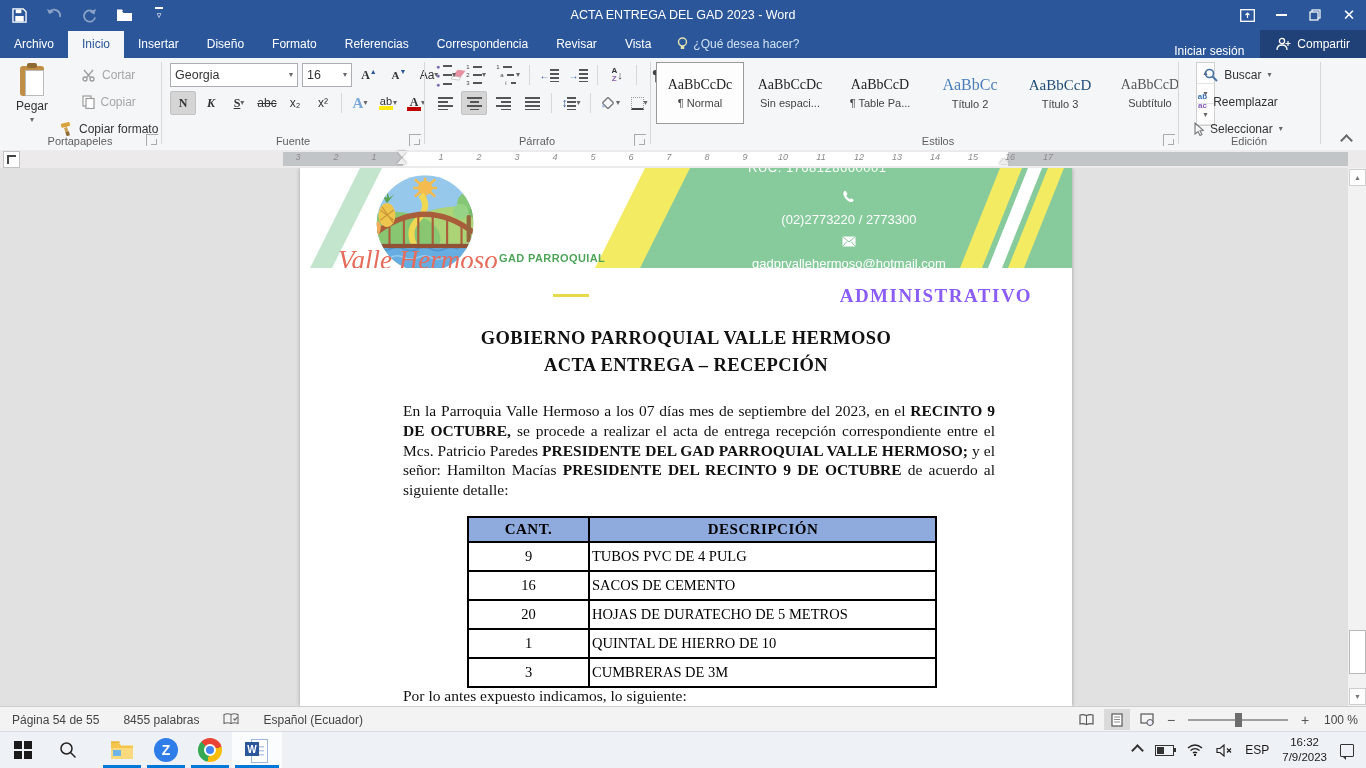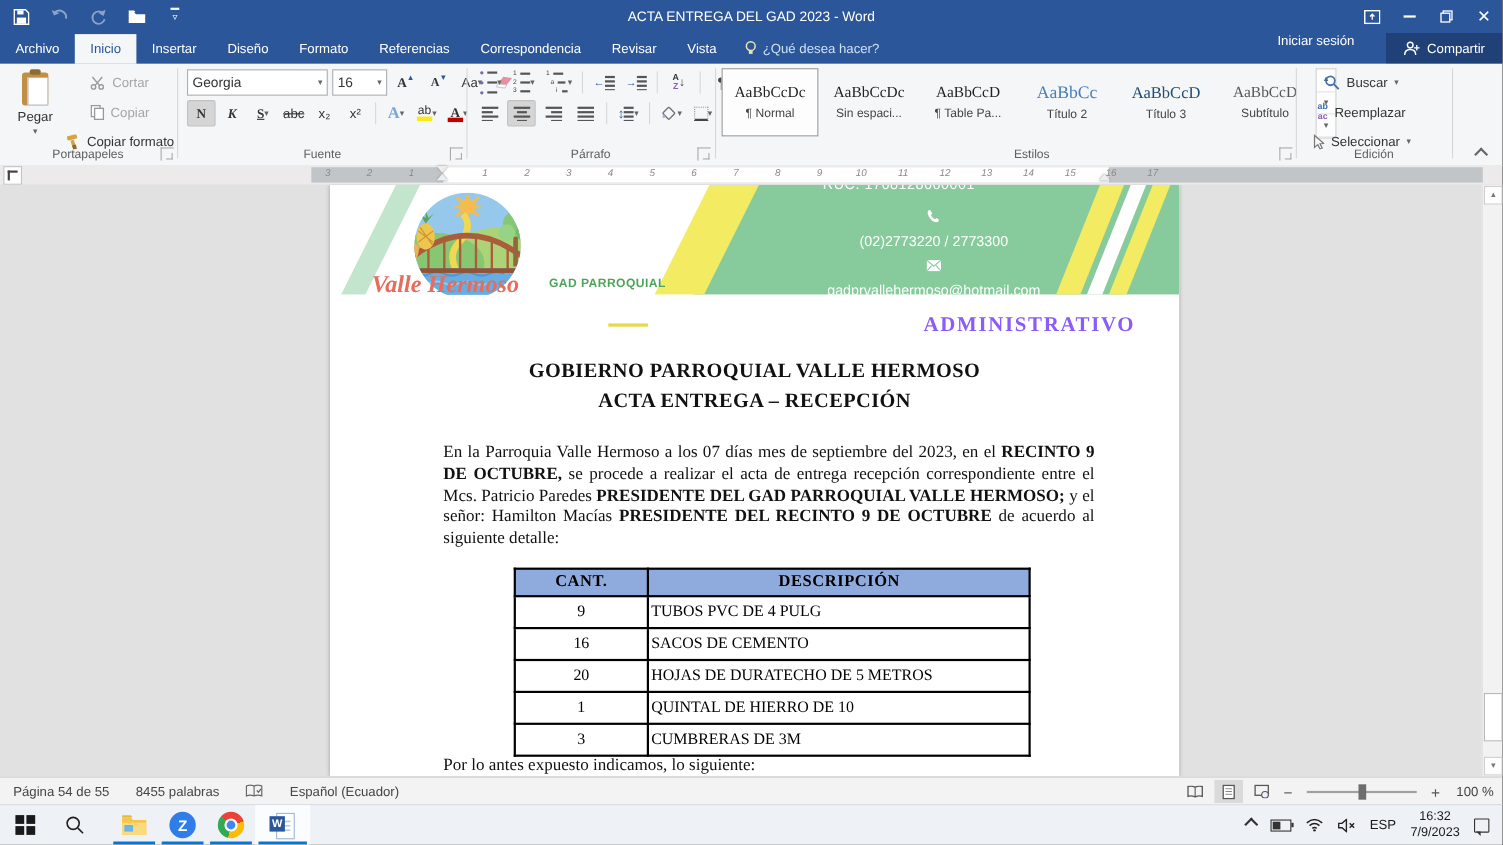--- a/index.html
+++ b/index.html
@@ -12,21 +12,21 @@
   .qat .qbtn{width:22px;height:22px;display:flex;align-items:center;justify-content:center;}
   .win-title{position:absolute;left:0;right:0;top:0;height:30px;display:flex;align-items:center;justify-content:center;font-size:12.5px;color:#fff;pointer-events:none;}
   .winbtns{position:absolute;right:0;top:0;height:30px;display:flex;}
   .winbtn{width:34px;height:30px;display:flex;align-items:center;justify-content:center;font-size:13px;color:#fff;}
   .dim{opacity:.45;}
   
   .tabrow{position:absolute;left:0;top:30px;width:1366px;height:28px;background:#2b579a;display:flex;align-items:flex-end;}
   .rtab{padding:6px 14px 7px;font-size:12px;color:#fff;white-space:nowrap;}
   .rtab.sel{background:#f5f6f7;color:#2b579a;}
   .tellme{display:flex;align-items:center;gap:5px;color:#cfe0f3;font-size:12px;padding:6px 12px 7px;}
-  .tabrow-right{position:absolute;right:0;top:30px;height:28px;display:flex;align-items:flex-start;gap:13px;}
+  .tabrow-right{position:absolute;right:0;top:30px;height:28px;display:flex;align-items:flex-end;}
   .signin{color:#fff;font-size:12px;padding:0 16px;}
   .share{height:28px;display:flex;align-items:center;gap:6px;color:#fff;font-size:12px;padding:0 16px;background:rgba(10,25,55,.35);}
   
   .ribbon{position:absolute;left:0;top:58px;width:1366px;height:92px;background:#f5f6f7;border-bottom:1px solid #d2d0ce;font-size:12px;color:#333;}
   .gsep{position:absolute;top:4px;bottom:6px;width:1px;background:#d9d7d5;}
   .glabel{position:absolute;bottom:3px;left:0;right:0;text-align:center;font-size:11px;color:#5f5f5f;}
   .launcher{position:absolute;bottom:4px;width:11px;height:11px;border-left:1px solid #8a8a8a;border-top:1px solid #8a8a8a;opacity:.7;}
   .launcher:after{content:"";position:absolute;right:1px;bottom:1px;width:5px;height:5px;border-right:1.5px solid #8a8a8a;border-bottom:1.5px solid #8a8a8a;}
   .rbtn{display:flex;align-items:center;justify-content:center;border:1px solid transparent;border-radius:2px;}
   .rbtn.on{background:#d5d5d5;border-color:#c2c2c2;}
@@ -92,21 +92,21 @@
   
   .docarea{position:absolute;left:0;top:168px;width:1366px;height:538px;background:#e1e1e1;overflow:hidden;}
   .page{position:absolute;left:300px;top:0;width:772px;height:538px;background:#fff;box-shadow:0 0 4px rgba(0,0,0,.3);overflow:hidden;}
   
   .band{position:absolute;left:0;top:0;width:772px;height:100px;background:#fff;overflow:hidden;opacity:.92;}
   .band svg.bandbg{position:absolute;left:0;top:0;}
   .ruc{position:absolute;left:448px;top:-8px;color:#fff;font-size:13px;letter-spacing:.5px;}
   .contact{position:absolute;left:452px;top:22px;display:flex;flex-direction:column;gap:9px;}
   .crow{display:flex;align-items:center;gap:9px;color:#fff;font-size:13px;flex-direction:column;}
   .logo{position:absolute;left:28px;top:3px;}
-  .brand{position:absolute;left:38px;top:77px;font-family:"Liberation Serif",serif;font-style:italic;font-weight:bold;font-size:22px;color:#e4604e;white-space:nowrap;}
+  .brand{position:absolute;left:38px;top:77px;font-family:"Liberation Serif",serif;font-style:italic;font-weight:normal;font-size:27px;color:#e4604e;white-space:nowrap;}
   .brandsub{position:absolute;left:199px;top:84px;font-size:11px;font-weight:bold;color:#3f9e4d;letter-spacing:.4px;}
   .admin{position:absolute;right:40px;top:117px;font-family:"Liberation Serif",serif;font-weight:bold;font-size:19px;letter-spacing:1.5px;color:#8b5cf6;}
   .golddash{position:absolute;left:253px;top:126px;width:36px;height:3px;background:#e6d94a;}
   .doct{position:absolute;left:0;width:772px;text-align:center;font-family:"Liberation Serif",serif;font-weight:bold;font-size:18.5px;color:#111;letter-spacing:.4px;}
   .t1{top:160px;} .t2{top:187px;}
   .bodytext{position:absolute;left:103px;top:233px;width:592px;text-align:justify;font-family:"Liberation Serif",serif;font-size:15.5px;line-height:19.8px;color:#111;}
   .bodytext b{font-weight:bold;}
   .dtable{position:absolute;left:167px;top:348px;border-collapse:collapse;font-family:"Liberation Serif",serif;}
   .dtable th{background:#8faadc;border:2px solid #000;font-size:15px;height:21px;font-weight:bold;letter-spacing:.5px;}
   .dtable td{border:2px solid #000;font-size:14.5px;height:25px;}

